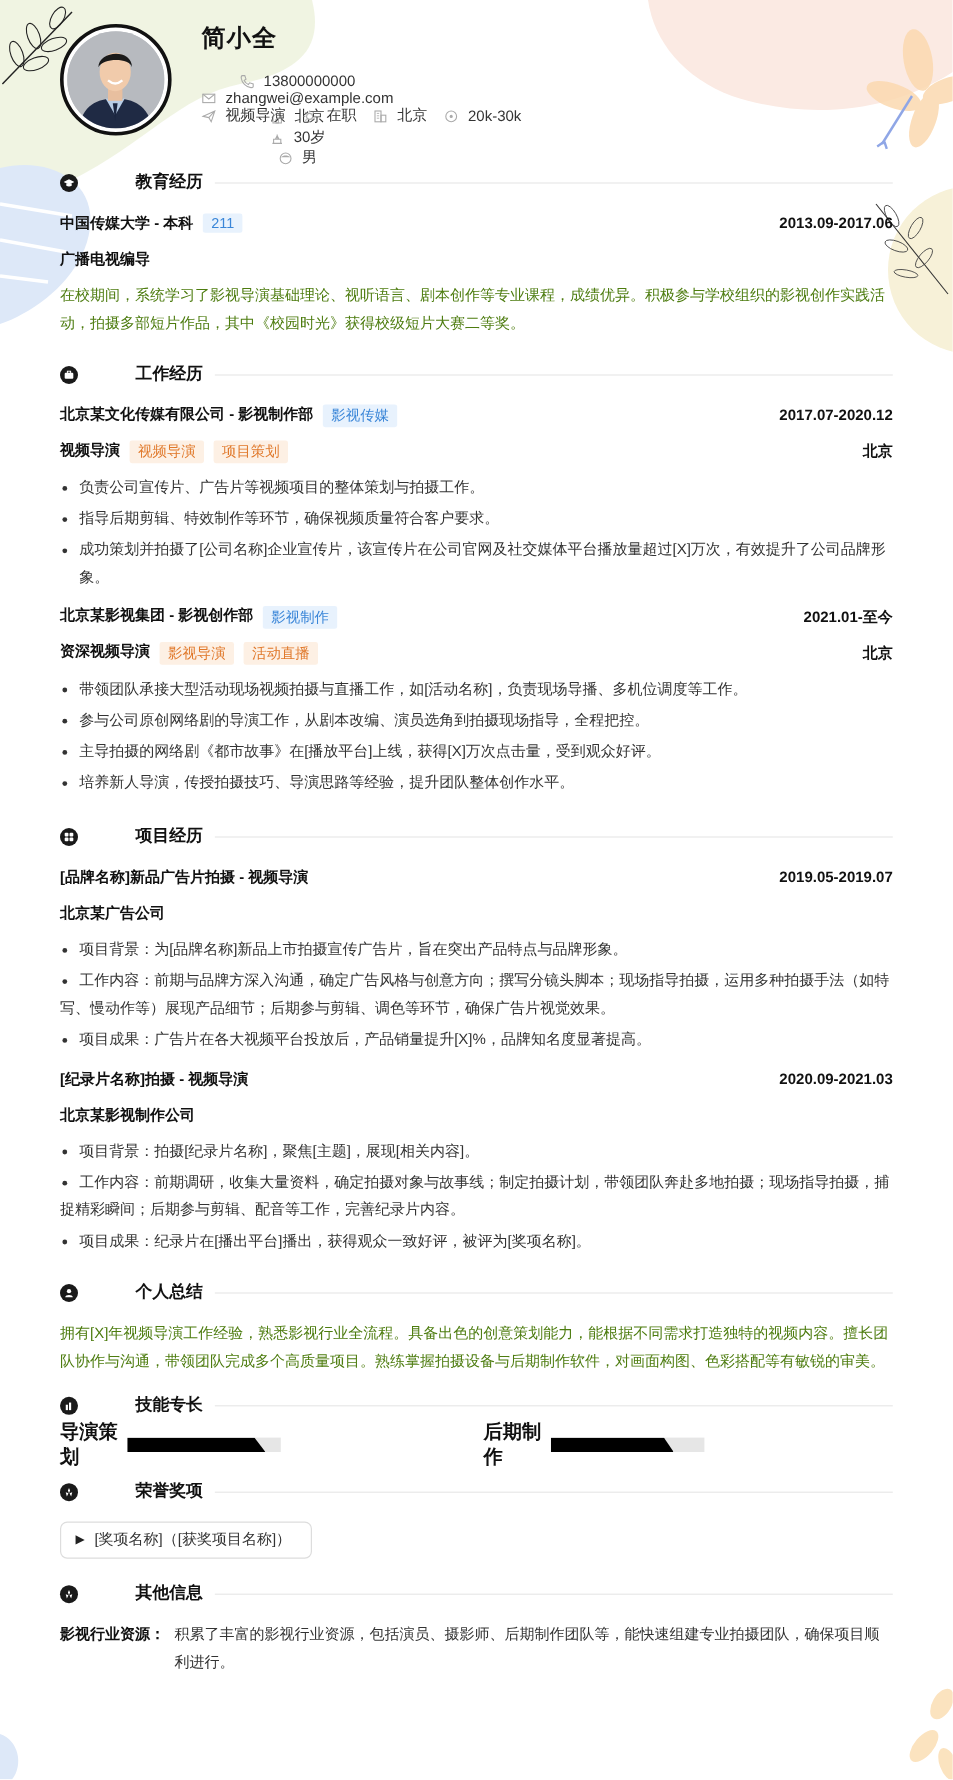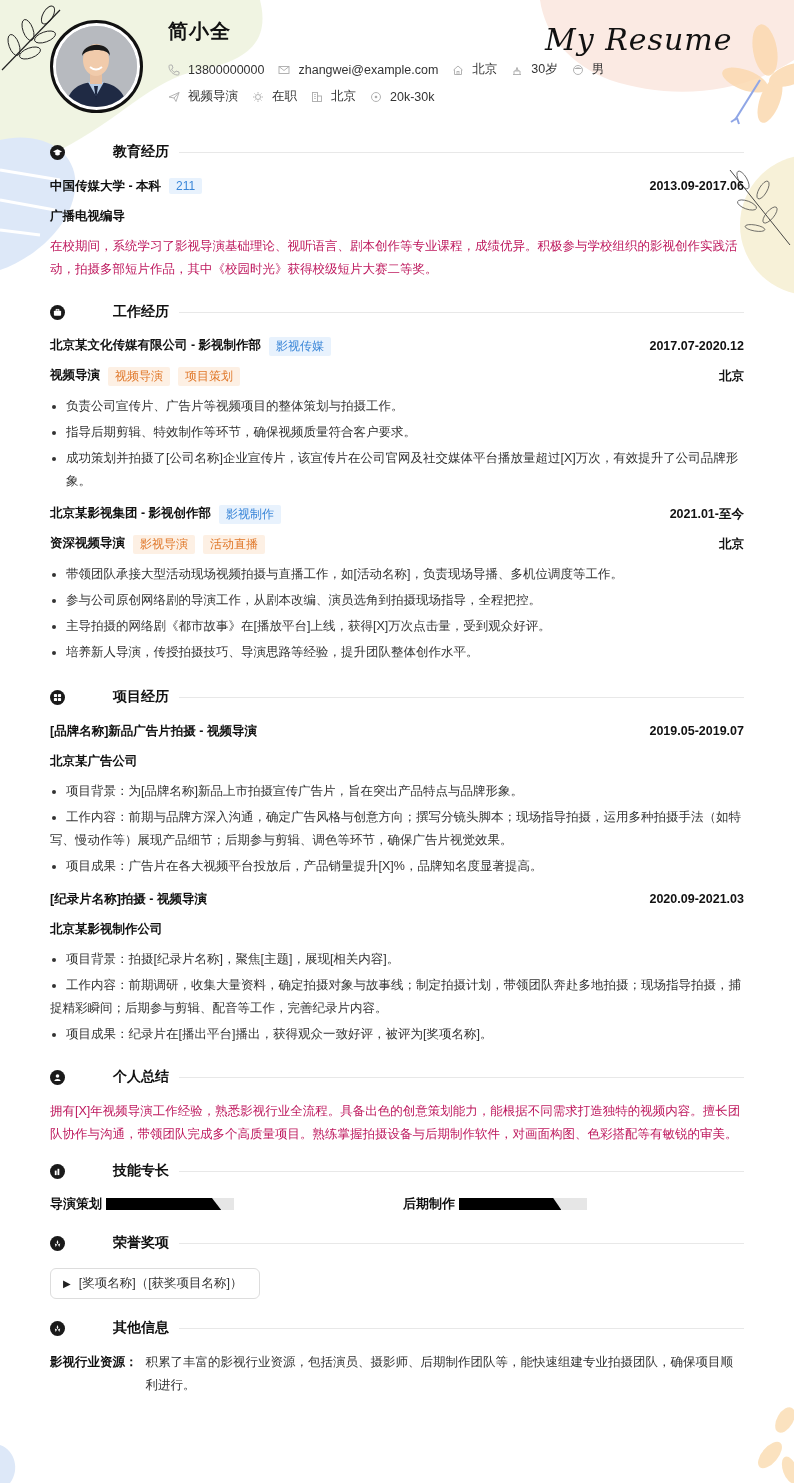--- a/index.html
+++ b/index.html
@@ -27,21 +27,21 @@
     background: #b9bcc0; position: relative; overflow: hidden;
   }
   .name {
     position: absolute; left: 168px; top: 18px;
     font-size: 20px; font-weight: bold; color: #111; letter-spacing: 1px;
   }
   .info-row {
     position: absolute; left: 168px; display: flex; align-items: center;
     font-size: 12.5px; color: #333;
   }
-  .info-row.r1 { top: 61px; }
+  .info-row.r1 { top: 61px; flex-direction: column; }
   .info-row.r2 { top: 88px; }
   .info-item { display: flex; align-items: center; margin-right: 14px; }
   .info-icon { width: 12px; height: 12px; margin-right: 8px; color: #aaa; display: inline-flex; }
   .my-resume {
     position: absolute; left: 545px; top: 22px;
     font-family: "DejaVu Serif", serif; font-style: italic;
     font-size: 30px; color: #111; letter-spacing: 1px;
   }
 
   
@@ -58,37 +58,37 @@
 
   .row { display: flex; justify-content: space-between; align-items: center; height: 22px; margin-bottom: 8px; }
   .row-left { display: flex; align-items: flex-start; }
   .bold { font-weight: bold; font-size: 12.5px; color: #111; }
   .date { font-weight: bold; font-size: 12.5px; color: #111; }
   .tag {
     display: inline-block; padding: 1px 7px; font-size: 12px; margin-left: 8px; border-radius: 2px;
   }
   .tag.blue { background: #e8f2fd; color: #3a86d8; }
   .tag.orange { background: #fdf0e4; color: #e0782a; }
-  .para { font-size: 12.5px; line-height: 23px; color: #be185d; }
+  .para { font-size: 12.5px; line-height: 23px; color: #4d7c0f; }
   ul.bullets { list-style: none; margin-top: 2px; }
   ul.bullets li {
     position: relative; padding-left: 16px; font-size: 12.5px; line-height: 23px; color: #333; margin-bottom: 3px;
   }
   ul.bullets li::before {
     content: ""; position: absolute; left: 2px; top: 10px; width: 4px; height: 4px; border-radius: 50%; background: #333;
   }
   ul.bullets li.wrap { padding-left: 0; text-indent: 16px; }
   ul.bullets li.wrap::before { left: 2px; }
 
   .entry { margin-bottom: 10px; }
 
   
   .skills { display: grid; grid-template-columns: 353px 300px; row-gap: 14px; margin-top: 4px; }
   .skill { display: flex; align-items: center; height: 20px; }
-  .skill-label { font-weight: bold; font-size: 13px; color: #111; width: 56px; }
+  .skill-label { font-weight: bold; font-size: 16px; color: #111; width: 56px; }
   .skill-bar { width: 128px; height: 12px; background: #e6e6e6; position: relative; overflow: hidden; }
   .skill-fill { position: absolute; left: 0; top: 0; height: 100%; background: #000;
     clip-path: polygon(0 0, 100% 0, calc(100% + 0px) 100%, 0 100%); }
   .skill-fill::after { content: ""; }
 
   
   .award {
     display: inline-flex; align-items: center; height: 31px;
     border: 1px solid #ddd; border-radius: 6px; padding: 0 16px 0 12px; font-size: 12.5px; color: #333;
     margin-top: 2px;
@@ -166,21 +166,20 @@
         <path d="M32 56 L40 70 L48 56 Z" fill="#b8cde6"></path>
         <path d="M38 60 L40 75 L42 60 Z" fill="#1b2640"></path>
         <rect x="34" y="44" width="12" height="14" fill="#e8bf9f"></rect>
         <ellipse cx="40" cy="34" rx="13" ry="16" fill="#f1cbab"></ellipse>
         <path d="M26 30 C26 16 54 14 54 30 C52 22 30 22 26 30 Z" fill="#1a1a1a"></path>
         <path d="M34 41 Q40 46 46 41" stroke="#fff" stroke-width="2" fill="none"></path>
       </svg>
     </div>
   </div>
   <div class="name">简小全</div>
-  <div class="my-resume">My Resume</div>
 
   <div class="info-row r1">
     <div class="info-item">
       <span class="info-icon">
         <svg width="12" height="12" viewBox="0 0 12 12">
             <path d="M2 1 L4 1 L5 4 L3.5 5 C4.5 7 5 7.5 7 8.5 L8 7 L11 8 L11 10 C11 11 10 11 9 11 C5 10.5 1.5 7 1 3 C1 2 1 1 2 1 Z" fill="none" stroke="#aaa" stroke-width="0.9"></path>
           </svg>
       </span>
       <span>13800000000</span>
     </div>

